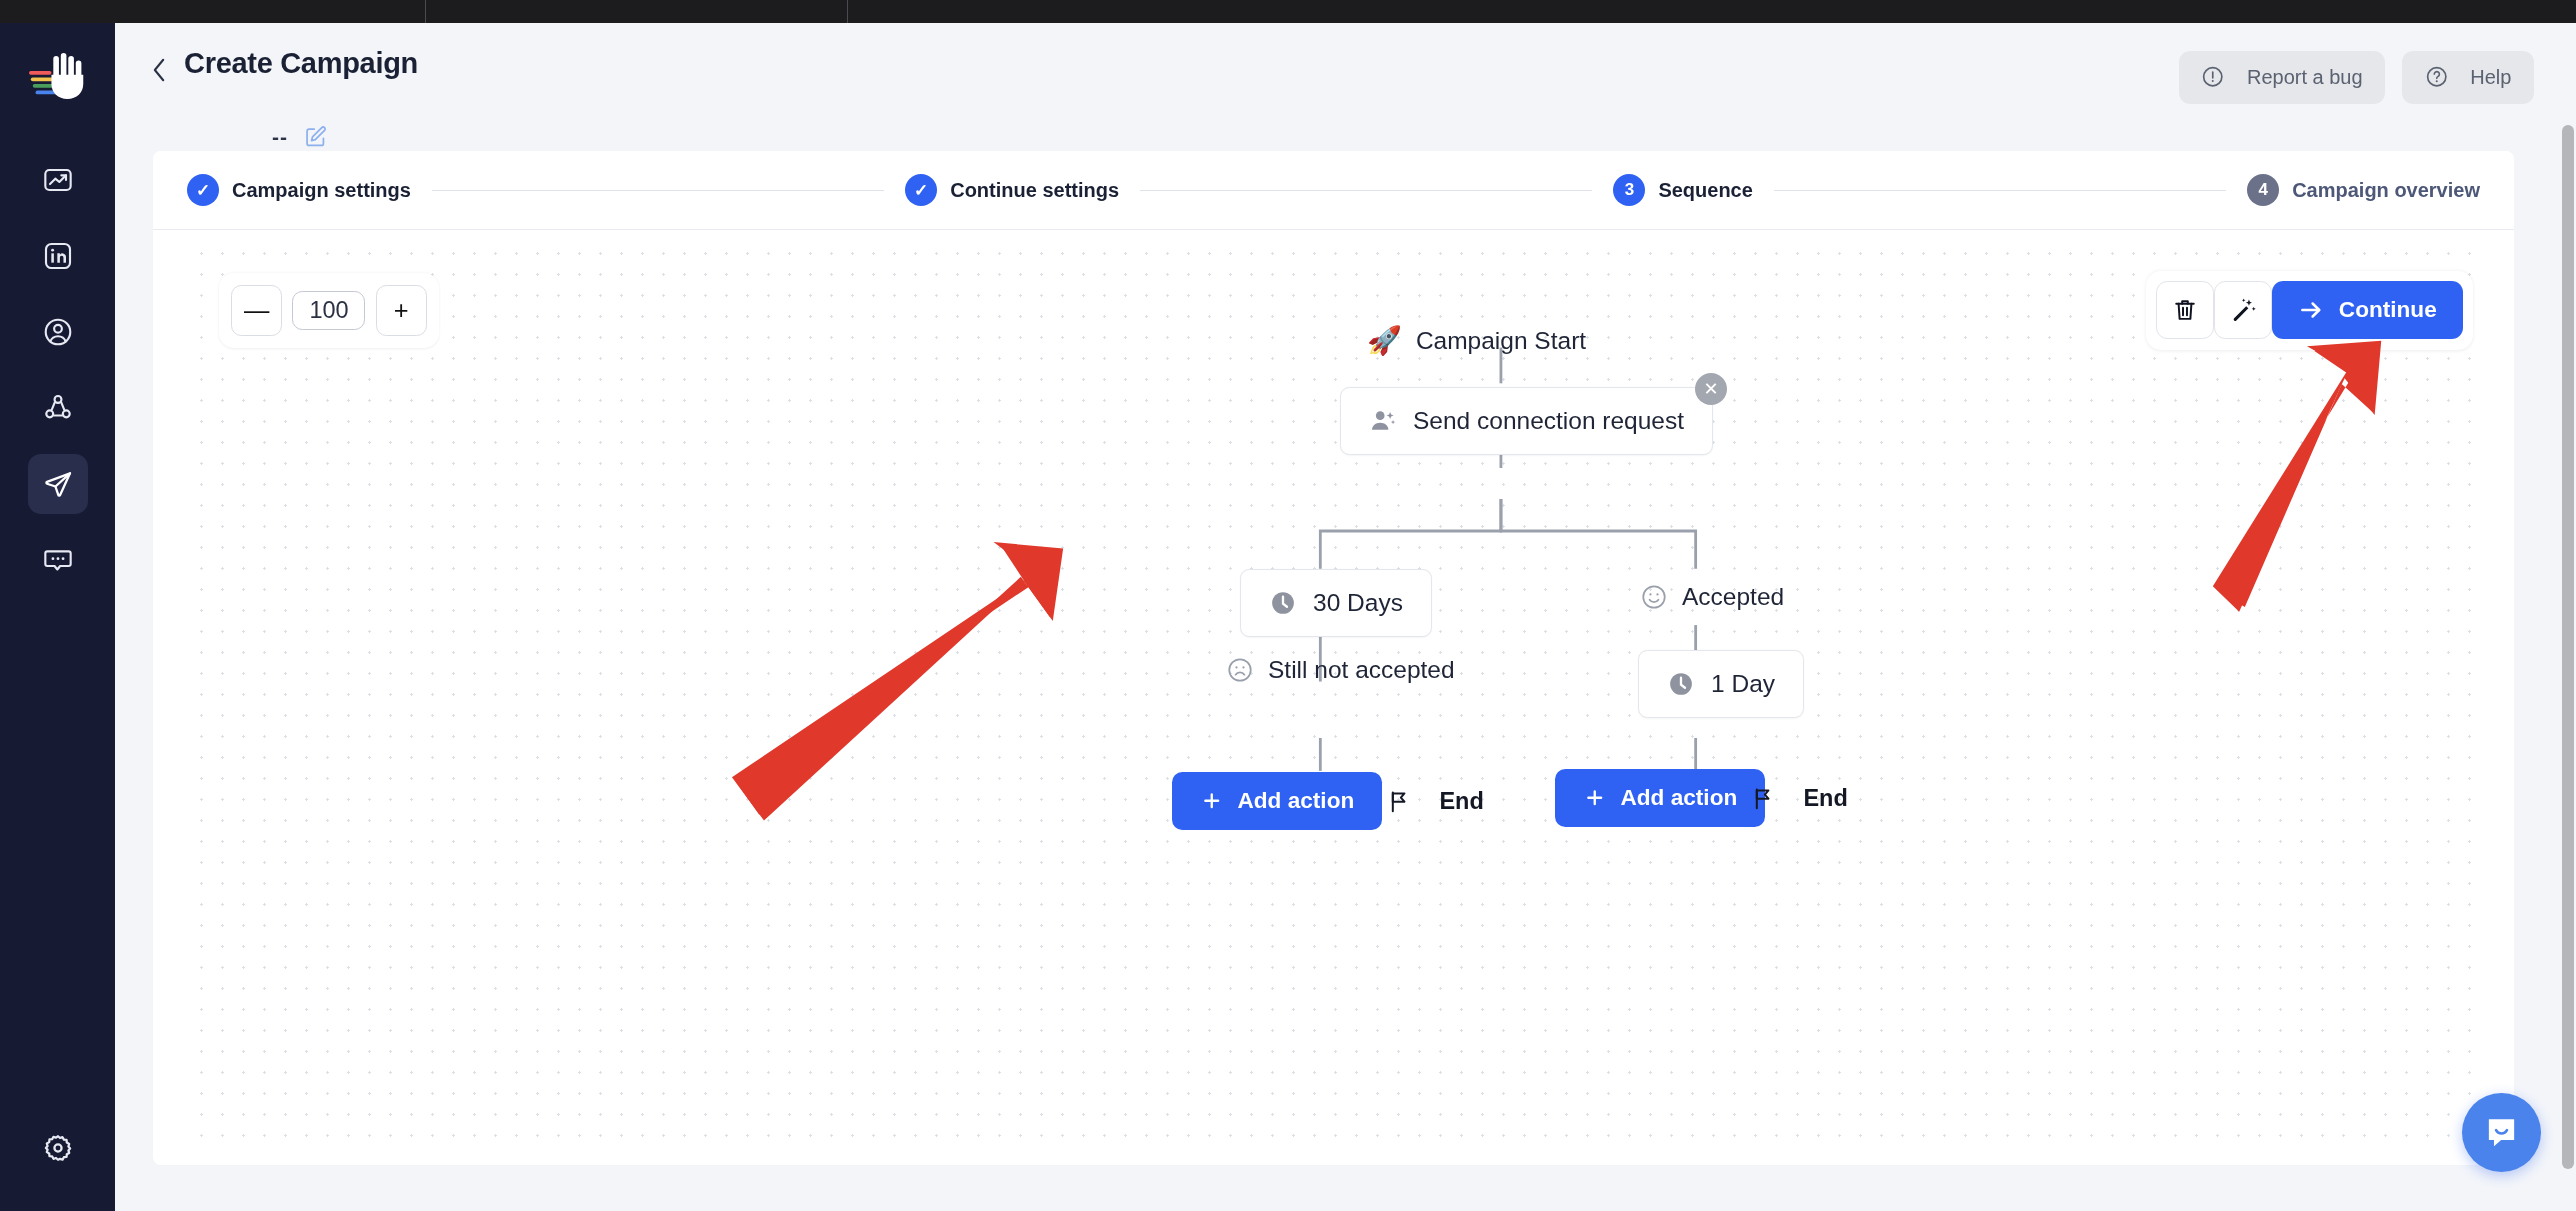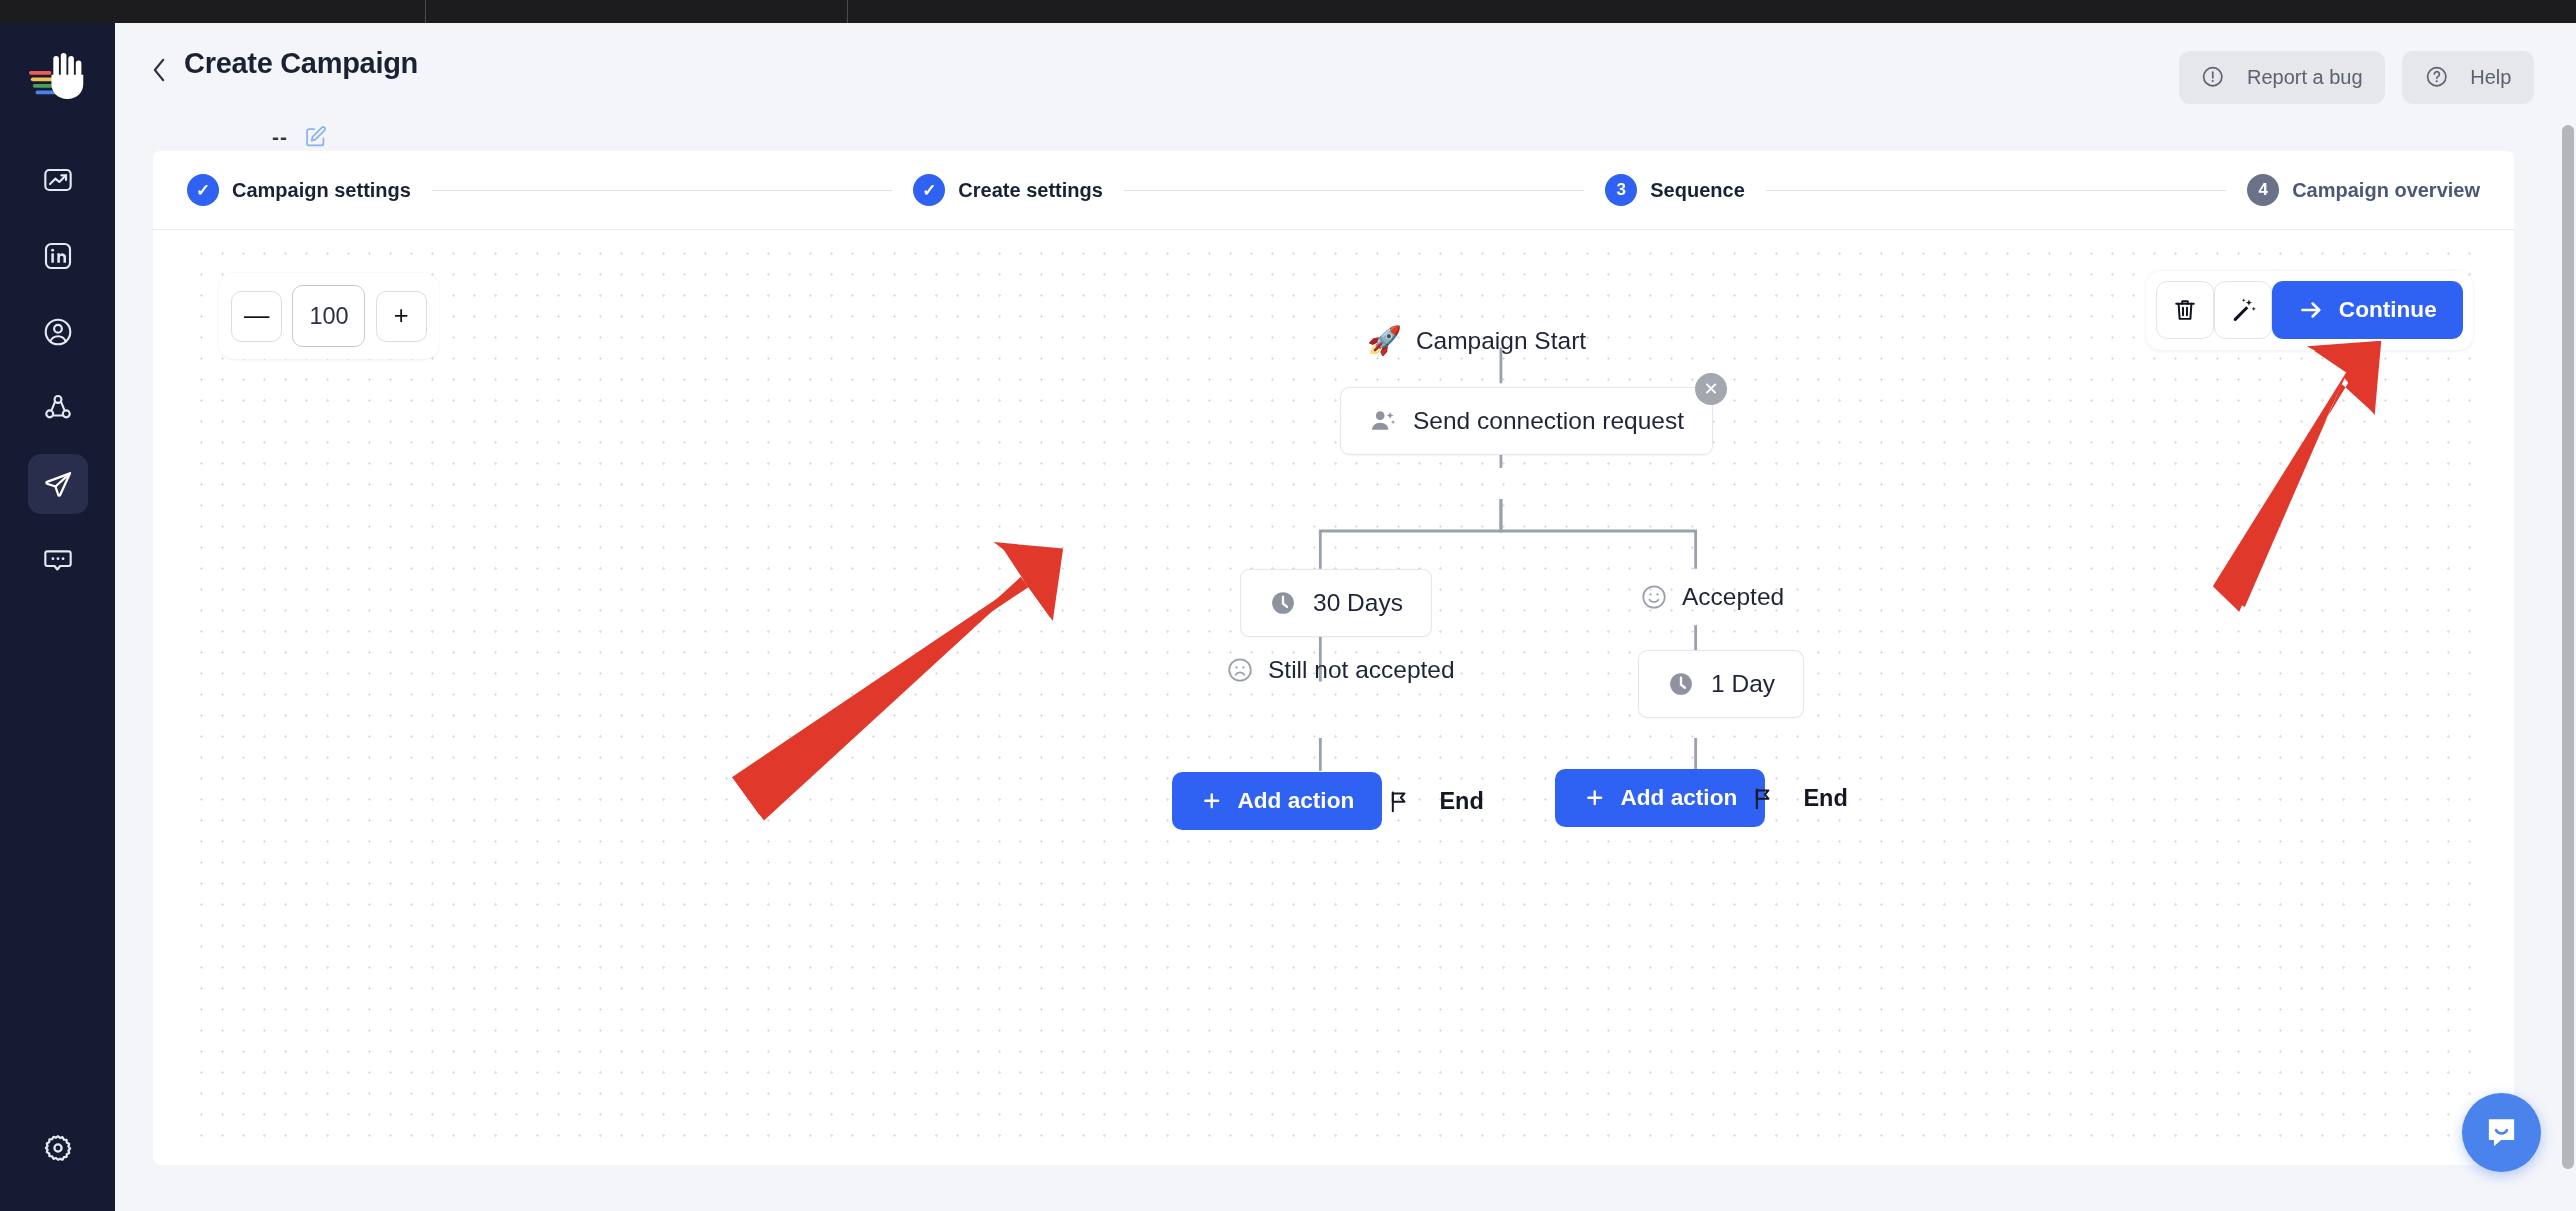--- a/index.html
+++ b/index.html
@@ -109,21 +109,21 @@
     display: flex; align-items: center; gap: 10.3px;
     box-shadow: 0 0.9px 2.8px rgba(20,25,50,.07);
   }
   .zoom-btn {
     width: 51px; height: 51px; border: 0.9px solid #dadde4; border-radius: 10.3px;
     background: #fff; display: flex; align-items: center; justify-content: center;
     cursor: pointer; font-size: 25.4px; color: #111; line-height: 1;
     font-family: "Liberation Sans", sans-serif;
   }
   .zoom-value {
-    width: 73px; height: 62px; border: 0.9px solid #c3c8d2; border-radius: 10.3px;
+    width: 73px; height: 39px; border: 0.9px solid #c3c8d2; border-radius: 10.3px;
     background: #fff; display: flex; align-items: center; justify-content: center;
     font-size: 23.5px; color: #2b3042; cursor: text;
   }
 
   
   .flow-toolbar {
     position: absolute; right: 41px; top: 41px;
     background: #fff; border-radius: 15px; padding: 10.3px;
     display: flex; align-items: center; 
     box-shadow: 0 0.9px 3.8px rgba(20,25,50,.08);
@@ -321,21 +321,21 @@
   <div class="main-card">
 
     <div class="stepper">
       <div class="step">
         <div class="step-bubble done">✓</div>
         <div class="step-label strong">Campaign settings</div>
       </div>
       <div class="step-line"></div>
       <div class="step">
         <div class="step-bubble done">✓</div>
-        <div class="step-label strong">Create settings</div>
+        <div class="step-label strong">Continue settings</div>
       </div>
       <div class="step-line"></div>
       <div class="step">
         <div class="step-bubble current">3</div>
         <div class="step-label strong">Sequence</div>
       </div>
       <div class="step-line"></div>
       <div class="step">
         <div class="step-bubble todo">4</div>
         <div class="step-label muted">Campaign overview</div>

